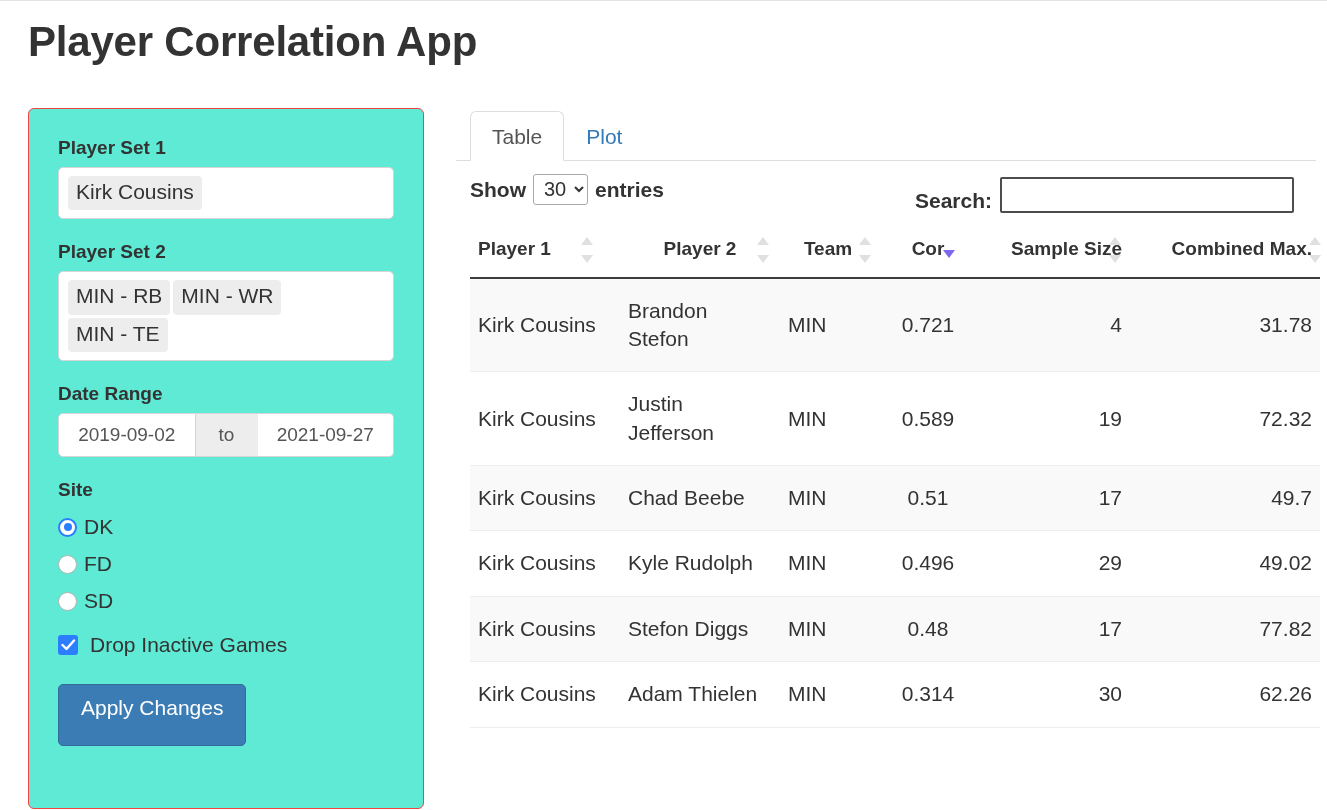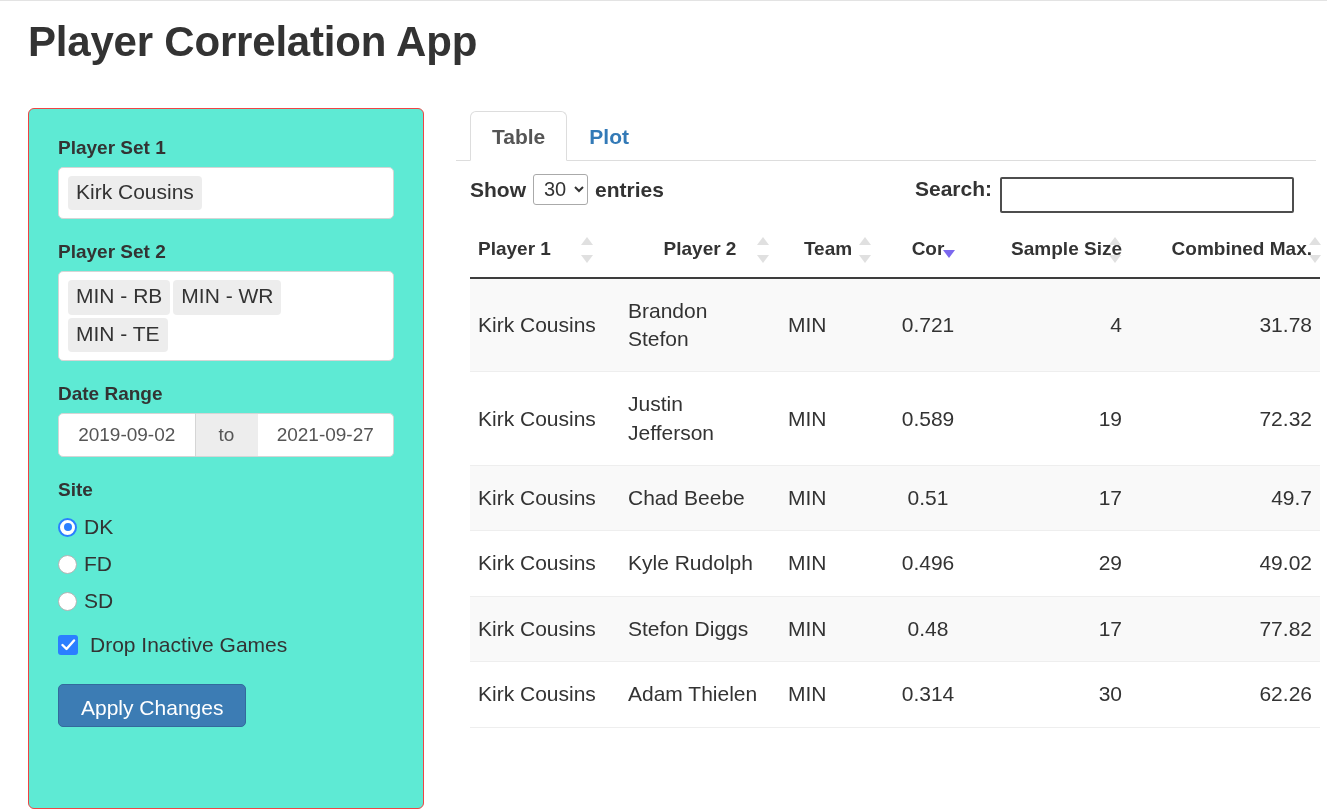--- a/index.html
+++ b/index.html
@@ -147,39 +147,38 @@
   .check-label { font-size: 21px; color: #333; }
 
   .apply-btn {
     margin-top: 24px;
     display: inline-block;
     background: #3c7cb4;
     border: 1px solid #336a9c;
     border-radius: 5px;
     color: #ffffff;
     font-size: 21px;
-    padding: 11px 22px 6px 22px;
+    padding: 11px 22px 25px 22px;
     cursor: pointer;
     font-family: "Liberation Sans", sans-serif;
   }
 
   
   .content {
     position: absolute;
     left: 456px;
     top: 90px;
     width: 860px;
   }
   .tabs {
     display: flex;
     align-items: flex-end;
     height: 52px;
     border-bottom: 1px solid #dddddd;
     padding-left: 14px;
-    font-weight: bold;
   }
   .tab {
     font-size: 21px;
     padding: 13px 21px 12px 21px;
     border: 1px solid transparent;
     border-radius: 6px 6px 0 0;
     color: #337ab7;
     cursor: pointer;
     line-height: 1.1;
     position: relative;
@@ -217,21 +216,21 @@
     border: 1px solid #aaaaaa;
     border-radius: 3px;
     padding: 2px 4px 3px 6px;
     height: 31px;
   }
   .dt-filter {
     position: absolute;
     right: 22px;
     top: 10px;
     display: flex;
-    align-items: flex-start;
+    align-items: flex-end;
     gap: 8px;
     font-size: 21px;
     font-weight: bold;
     color: #333;
   }
   .search-input {
     width: 294px;
     height: 36px;
     border: 2px solid #4d4d4d;
     border-radius: 2px;

